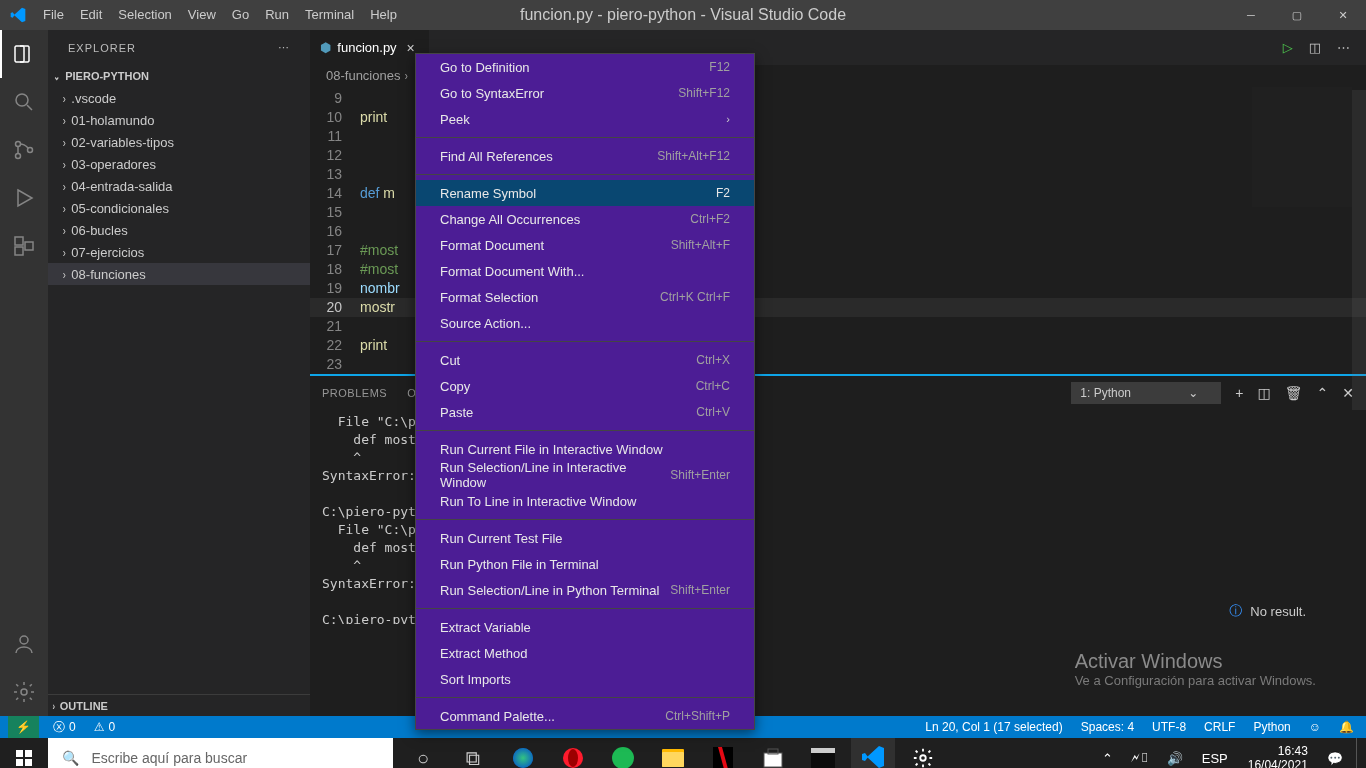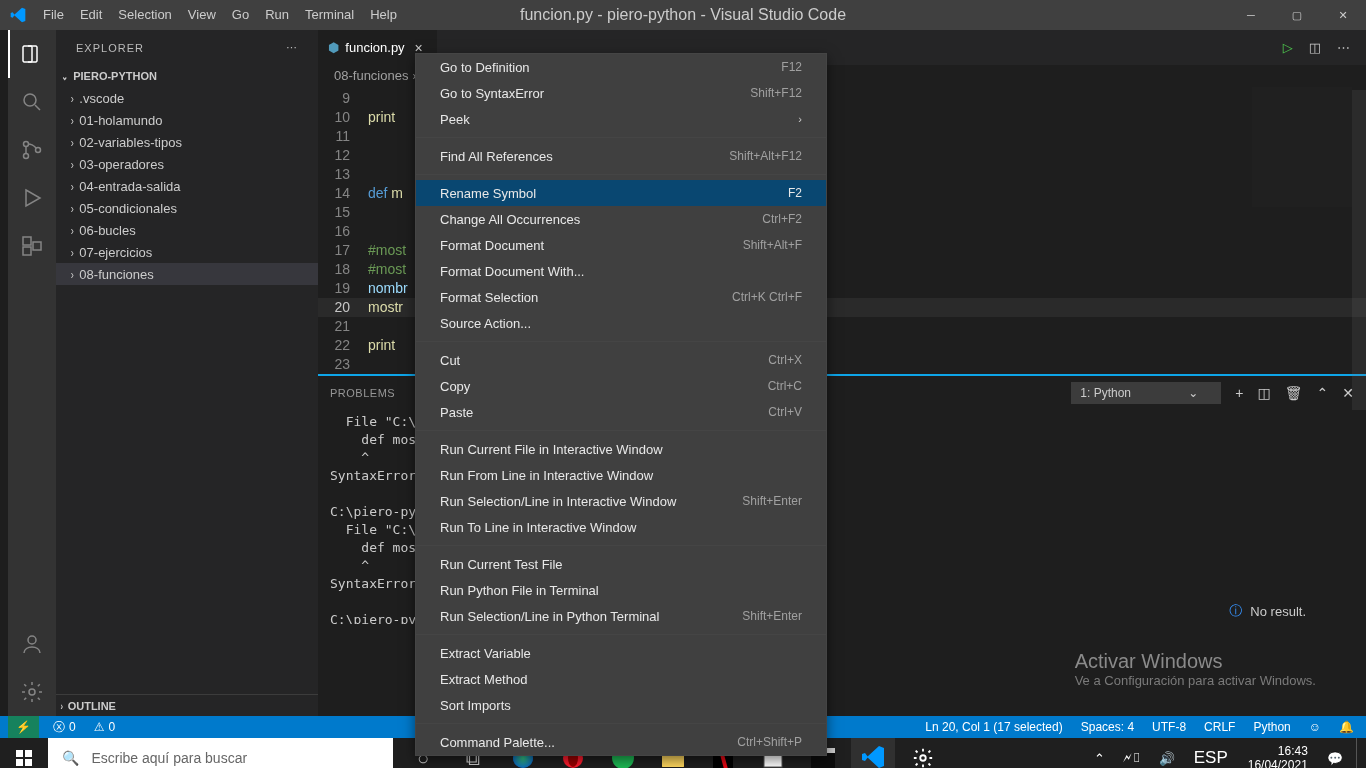--- a/index.html
+++ b/index.html
@@ -8,21 +8,21 @@
 
 .titlebar { height:30px; background:#404040; display:flex; align-items:center; position:relative; }
 .titlebar .vs-logo { width:35px; display:flex; align-items:center; justify-content:center; }
 .titlebar .menu { display:flex; }
 .titlebar .menu-item { padding:0 8px; height:30px; line-height:30px; cursor:pointer; }
 .titlebar .title { position:absolute; left:50%; transform:translateX(-50%); color:#cccccc; font-size:16px; }
 .titlebar .win-controls { position:absolute; right:0; display:flex; }
 .titlebar .win-btn { width:46px; height:30px; display:flex; align-items:center; justify-content:center; font-size:11px; }
 
 
-.main { display:flex; height:686px;padding-left:8px; }
+.main { display:flex; height:686px; }
 .activitybar { width:48px; background:#333333; display:flex; flex-direction:column; }
 .activity-item { width:48px; height:48px; display:flex; align-items:center; justify-content:center; color:#858585; font-size:22px; position:relative; }
 .activity-item.active { color:#ffffff; }
 .activity-item.active::before { content:""; position:absolute; left:0; top:0; width:2px; height:48px; background:#fff; }
 .activity-spacer { flex:1; }
 
 .sidebar { width:262px; background:#252526; display:flex; flex-direction:column; }
 .sidebar-header { height:35px; display:flex; align-items:center; padding:0 20px; font-size:11px; letter-spacing:1px; color:#bbbbbb; justify-content:space-between; }
 .section-title { height:22px; display:flex; align-items:center; padding-left:4px; font-size:11px; font-weight:700; color:#cccccc; gap:4px;}
 .tree { flex:1; overflow:hidden; }
@@ -53,21 +53,21 @@
 .panel { height:250px; border-top:2px solid #0ea5e9; background:#1e1e1e; display:flex; flex-direction:column; }
 .panel-tabs { height:33px; display:flex; align-items:center; padding:0 12px; gap:20px; justify-content:space-between;}
 .panel-tabs-left { display:flex; gap:20px; font-size:11px; letter-spacing:.5px;}
 .panel-tab { color:#969696; padding:8px 0; cursor:pointer; text-transform:uppercase;}
 .panel-tabs-right { display:flex; align-items:center; gap:14px; color:#cccccc; font-size:14px;}
 .term-select { background:#3c3c3c; border:1px solid #3c3c3c; color:#ccc; font-size:12px; padding:2px 22px 2px 8px; width:150px; height:22px; line-height:16px; position:relative;}
 .panel-body { flex:1; font-family:Consolas,monospace; font-size:13px; color:#cccccc; padding:4px 12px; line-height:18px; white-space:pre; overflow:hidden;}
 .no-result { position:absolute; right:50px; bottom:90px; display:flex; align-items:center; gap:8px; background:rgba(30,30,30,.9); color:#cccccc; padding:6px 10px; font-size:13px;}
 
 
-.context-menu { position:absolute; left:415px; top:53px; width:412px; background:#404040; box-shadow:0 4px 12px rgba(0,0,0,.5); border:1px solid #454545; z-index:100; }
+.context-menu { position:absolute; left:415px; top:53px; width:340px; background:#4c1d95; box-shadow:0 4px 12px rgba(0,0,0,.5); border:1px solid #454545; z-index:100; }
 .ctx-item { height:26px; display:flex; align-items:center; justify-content:space-between; padding:0 24px; font-size:13px; color:#e8e8e8; cursor:pointer;}
 .ctx-item.selected { background:#094771; }
 .ctx-sep { height:1px; background:#454545; margin:5px 0; }
 .ctx-short { color:#a0a0a0; font-size:12px; }
 .ctx-item.selected .ctx-short { color:#e8e8e8; }
 .ctx-arrow { font-size:11px; color:#ccc;}
 
 
 .statusbar { height:22px; background:#007acc; display:flex; align-items:center; color:#ffffff; font-size:12px; justify-content:space-between;}
 .statusbar .sb-left, .statusbar .sb-right { display:flex; align-items:center; gap:10px; padding:0 8px; height:22px;}
@@ -394,24 +394,20 @@
     <div class="ctx-item">
       <span>Paste</span>
       <span class="ctx-short">Ctrl+V</span>
     </div>
     <div class="ctx-sep"></div>
     <div class="ctx-item">
       <span>Run Current File in Interactive Window</span>
       <span></span>
     </div>
     <div class="ctx-item">
-      <span>Run From Line in Interactive Window</span>
-      <span></span>
-    </div>
-    <div class="ctx-item">
       <span>Run Selection/Line in Interactive Window</span>
       <span class="ctx-short">Shift+Enter</span>
     </div>
     <div class="ctx-item">
       <span>Run To Line in Interactive Window</span>
       <span></span>
     </div>
     <div class="ctx-sep"></div>
     <div class="ctx-item">
       <span>Run Current Test File</span>
@@ -539,21 +535,21 @@
         <svg width="22" height="22" viewBox="0 0 24 24" fill="#fff">
           <circle cx="12" cy="12" r="3" fill="none" stroke="#fff" stroke-width="2"></circle>
           <path d="M12 2v3M12 19v3M4 4l2 2M18 18l2 2M2 12h3M19 12h3M4 20l2-2M18 6l2-2" stroke="#fff" stroke-width="2"></path>
         </svg>
       </div>
   </div>
   <div class="tray">
     <span class="tray-item">⌃</span>
     <span class="tray-item">🗲▯</span>
     <span class="tray-item">🔊</span>
-    <span class="tray-item" style="font-size:17px">ESP</span>
+    <span class="tray-item" style="font-size:13px">ESP</span>
     <div class="tray-clock">
       <div>16:43</div>
       <div>16/04/2021</div>
     </div>
     <span class="tray-item">💬</span>
     <span style="width:6px;height:40px;border-left:1px solid #555"></span>
   </div>
 </div>
 
 </body></html>

